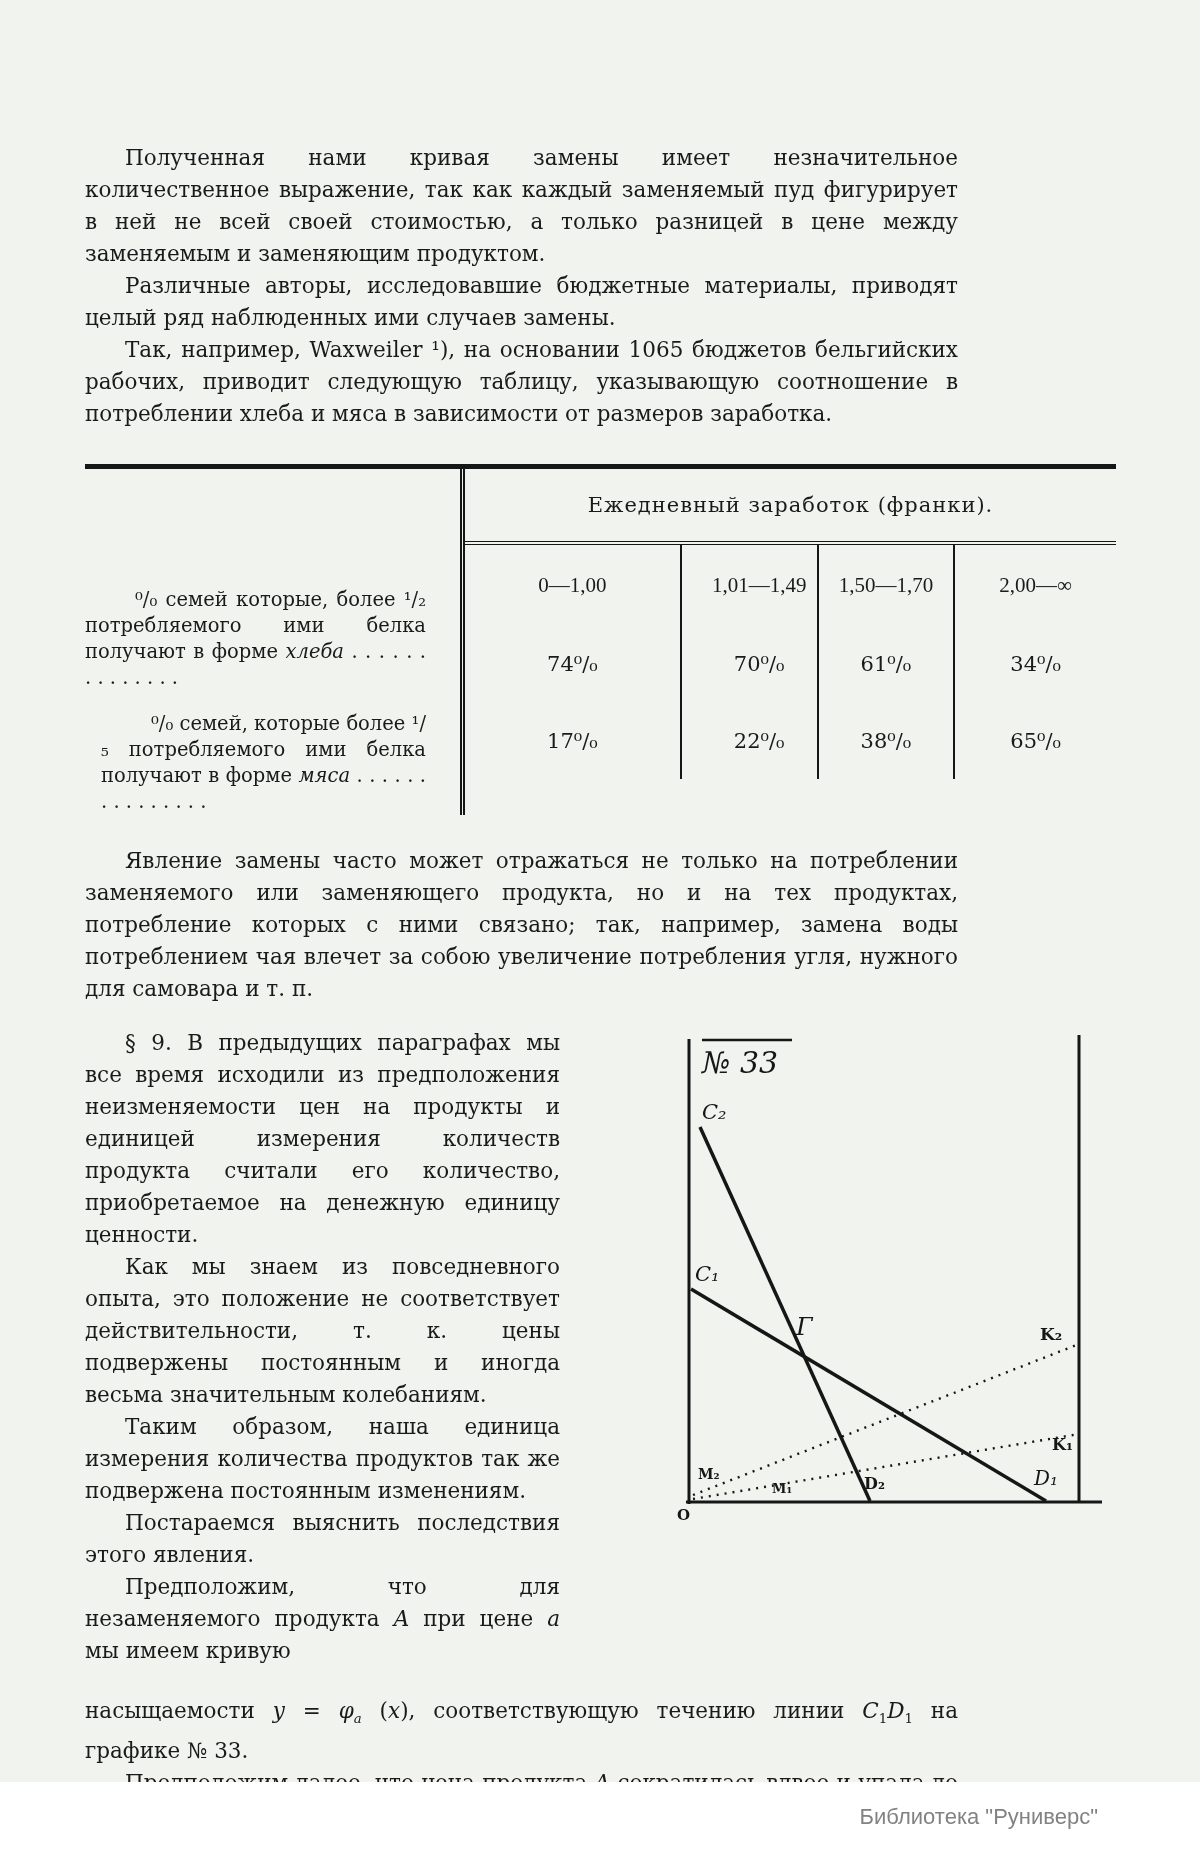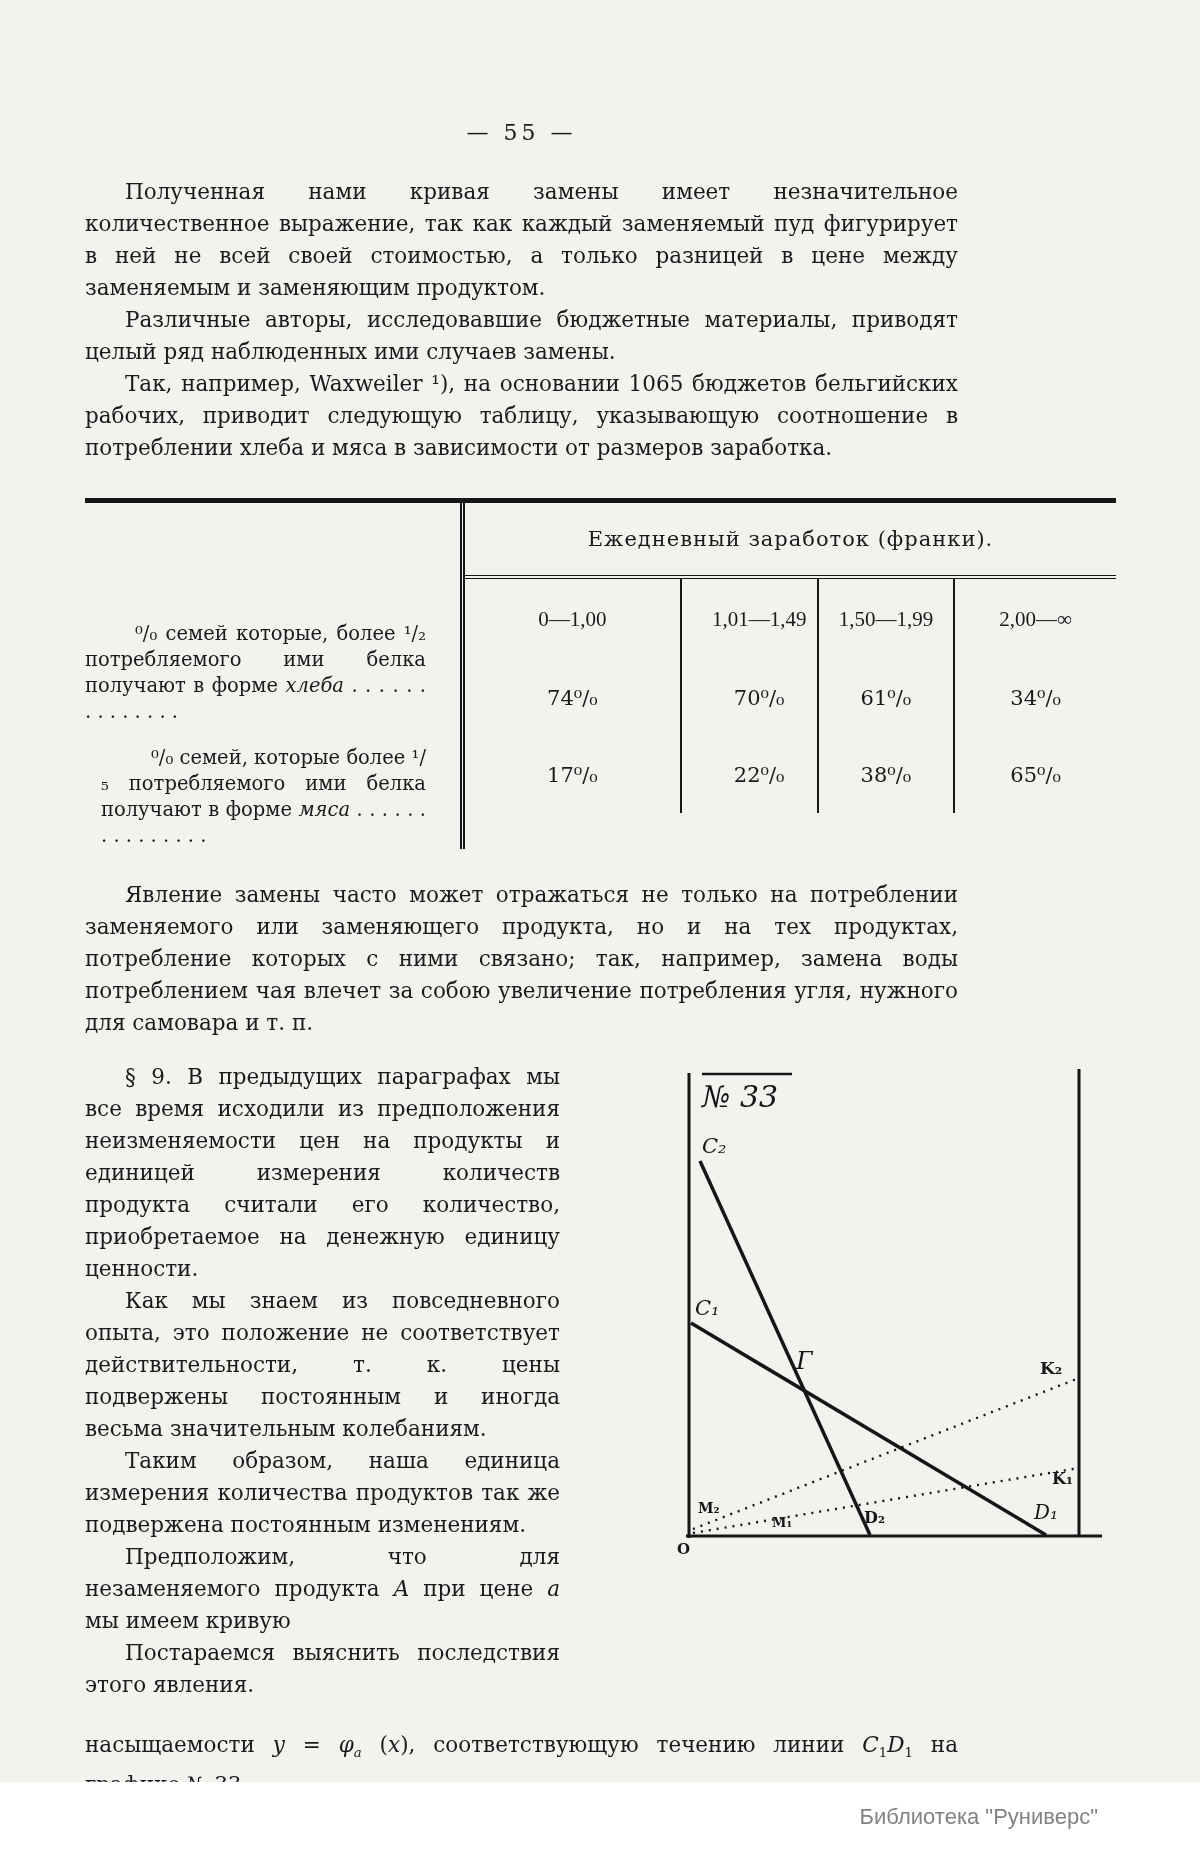--- a/index.html
+++ b/index.html
@@ -48,21 +48,20 @@
   .band{position:absolute;left:0;right:0;bottom:0;height:70px;background:#ffffff;}
   .band .wm{position:absolute;right:102px;top:50%;transform:translateY(-50%);
             font-family:"Liberation Sans","DejaVu Sans",sans-serif;
             font-size:22px;color:#828282;}
 </style>
 </head>
 <body>
 
 <div class="content">
 
-  <div class="pagenum">— 55 —</div>
 
   <p class="body mt">Полученная нами кривая замены имеет незначительное количественное выражение, так как каждый заменяемый пуд фигурирует в ней не всей своей стоимостью, а только разницей в цене между заменяемым и заменяющим продуктом.</p>
   <p class="body">Различные авторы, исследовавшие бюджетные материалы, приводят целый ряд наблюденных ими случаев замены.</p>
   <p class="body">Так, например, Waxweiler ¹), на основании 1065 бюджетов бельгийских рабочих, приводит следующую таблицу, указывающую соотношение в потреблении хлеба и мяса в зависимости от размеров заработка.</p>
 
   <div class="tbl">
     <div class="tbl-stub">
       <div class="stub-row">
         <span>⁰/₀ семей которые, более ¹/₂ потребляемого ими белка получают в форме</span>
         <span class="stub-term">хлеба</span><span> . . . . . . . . . . . . . .</span>
@@ -79,42 +78,42 @@
           <div class="ch">0—1,00</div>
           <div class="cv1">74⁰/₀</div>
           <div class="cv2">17⁰/₀</div>
         </div>
         <div class="tcol w2">
           <div class="ch">1,01—1,49</div>
           <div class="cv1">70⁰/₀</div>
           <div class="cv2">22⁰/₀</div>
         </div>
         <div class="tcol w3">
-          <div class="ch">1,50—1,99</div>
+          <div class="ch">1,50—1,70</div>
           <div class="cv1">61⁰/₀</div>
           <div class="cv2">38⁰/₀</div>
         </div>
         <div class="tcol w4">
           <div class="ch">2,00—∞</div>
           <div class="cv1">34⁰/₀</div>
           <div class="cv2">65⁰/₀</div>
         </div>
       </div>
     </div>
   </div>
 
   <p class="body" style="margin-top:30px">Явление замены часто может отражаться не только на потреблении заменяемого или заменяющего продукта, но и на тех продуктах, потребление которых с ними связано; так, например, замена воды потреблением чая влечет за собою увеличение потребления угля, нужного для самовара и т. п.</p>
 
   <div class="figrow">
     <div class="leftcol">
       <p class="body">§ 9. В предыдущих параграфах мы все время исходили из предположения неизменяемости цен на продукты и единицей измерения количеств продукта считали его количество, приобретаемое на денежную единицу ценности.</p>
       <p class="body">Как мы знаем из повседневного опыта, это положение не соответствует действительности, т. к. цены подвержены постоянным и иногда весьма значительным колебаниям.</p>
       <p class="body">Таким образом, наша единица измерения количества продуктов так же подвержена постоянным изменениям.</p>
+      <p class="body">Постараемся выяснить последствия этого явления.</p>
       <p class="body"><span>Предположим, что для незаменяемого продукта </span><i>A</i><span> при цене </span><i>a</i><span> мы имеем кривую</span></p>
-      <p class="body">Постараемся выяснить последствия этого явления.</p>
     </div>
 
     <div class="fig">
       <svg width="505" height="498" viewBox="0 0 505 498">
 
         <line x1="87" y1="12" x2="87" y2="477" stroke="#161616" stroke-width="3"></line>
         <line x1="84" y1="475" x2="500" y2="475" stroke="#161616" stroke-width="3"></line>
         <line x1="477" y1="8" x2="477" y2="476" stroke="#161616" stroke-width="3"></line>
 
         <line x1="100" y1="13" x2="190" y2="13" stroke="#161616" stroke-width="2.5"></line>

